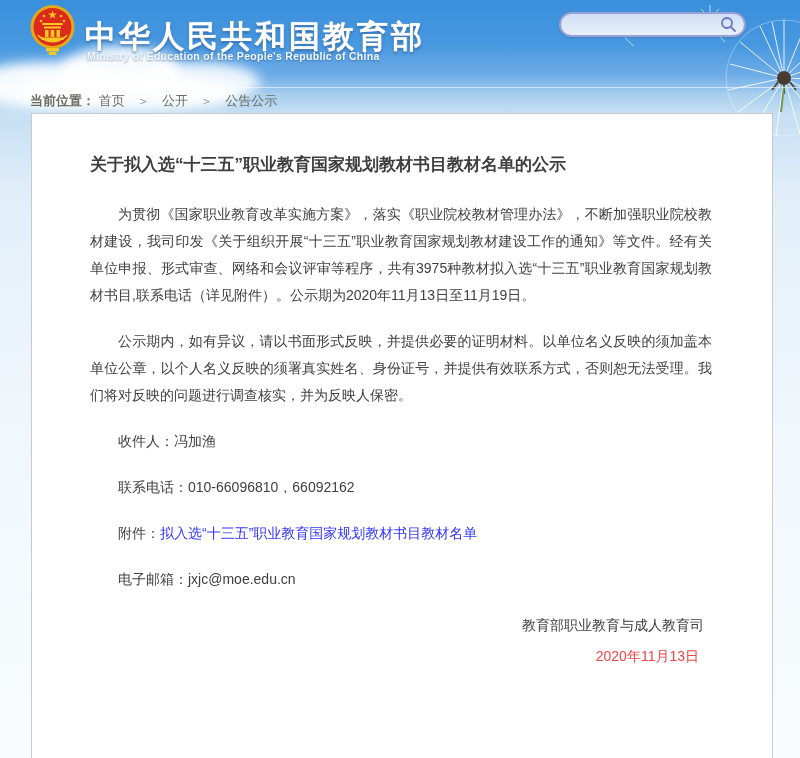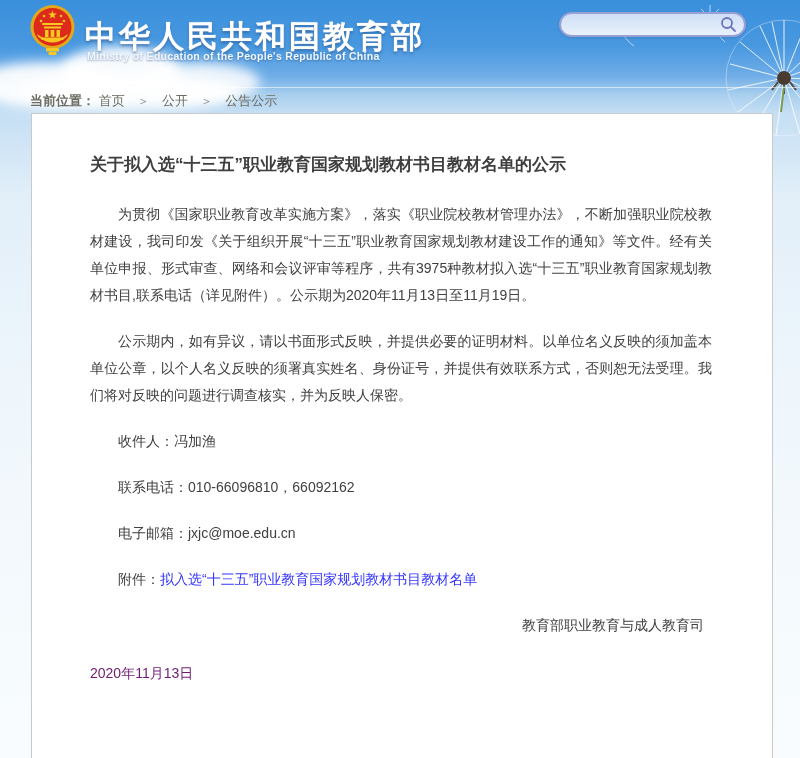--- a/index.html
+++ b/index.html
@@ -78,25 +78,25 @@
     text-align: left; font-size: 17px; font-weight: bold; color: #3e3e3e;
     line-height: 21px; margin-bottom: 26px;
   }
   .body-par, .line {
     font-size: 14px; color: #404040; line-height: 27px;
     text-align: justify; text-indent: 2em; margin-bottom: 19px;
   }
   .attach-link { color: #3333ff; text-decoration: none; cursor: pointer; }
   .signature {
     font-size: 14px; color: #404040; line-height: 27px;
-    text-align: right; padding-right: 8px; margin-bottom: 21px;
+    text-align: right; padding-right: 8px; margin-bottom: 4px;
   }
   .doc-date {
-    font-size: 14px; color: #701a75; line-height: 27px;
-    padding-right: 13px;
+    font-size: 14px; color: #ef4444; line-height: 27px;
+    text-align: right; padding-right: 13px;
   }
 </style>
 </head>
 <body>
 
 <div class="abs clouds deco">
   <div class="cloud c1"></div>
     <div class="cloud c2"></div>
   <div class="cloud c3"></div>
     <div class="cloud c4"></div>
@@ -200,19 +200,19 @@
 </div>
 
 <div class="abs content-box">
   <div class="doc-title">关于拟入选“十三五”职业教育国家规划教材书目教材名单的公示</div>
 
   <p class="body-par">为贯彻《国家职业教育改革实施方案》，落实《职业院校教材管理办法》，不断加强职业院校教材建设，我司印发《关于组织开展“十三五”职业教育国家规划教材建设工作的通知》等文件。经有关单位申报、形式审查、网络和会议评审等程序，共有3975种教材拟入选“十三五”职业教育国家规划教材书目,联系电话（详见附件）。公示期为2020年11月13日至11月19日。</p>
   <p class="body-par">公示期内，如有异议，请以书面形式反映，并提供必要的证明材料。以单位名义反映的须加盖本单位公章，以个人名义反映的须署真实姓名、身份证号，并提供有效联系方式，否则恕无法受理。我们将对反映的问题进行调查核实，并为反映人保密。</p>
 
   <div class="line">收件人：冯加渔</div>
   <div class="line">联系电话：010-66096810，66092162</div>
+  <div class="line"><span>附件：</span><a class="attach-link">拟入选“十三五”职业教育国家规划教材书目教材名单</a></div>
+
   <div class="line">电子邮箱：jxjc@moe.edu.cn</div>
-
-  <div class="line"><span>附件：</span><a class="attach-link">拟入选“十三五”职业教育国家规划教材书目教材名单</a></div>
 
   <div class="signature">教育部职业教育与成人教育司</div>
   <div class="doc-date">2020年11月13日</div>
 </div>
 
 </body></html>

